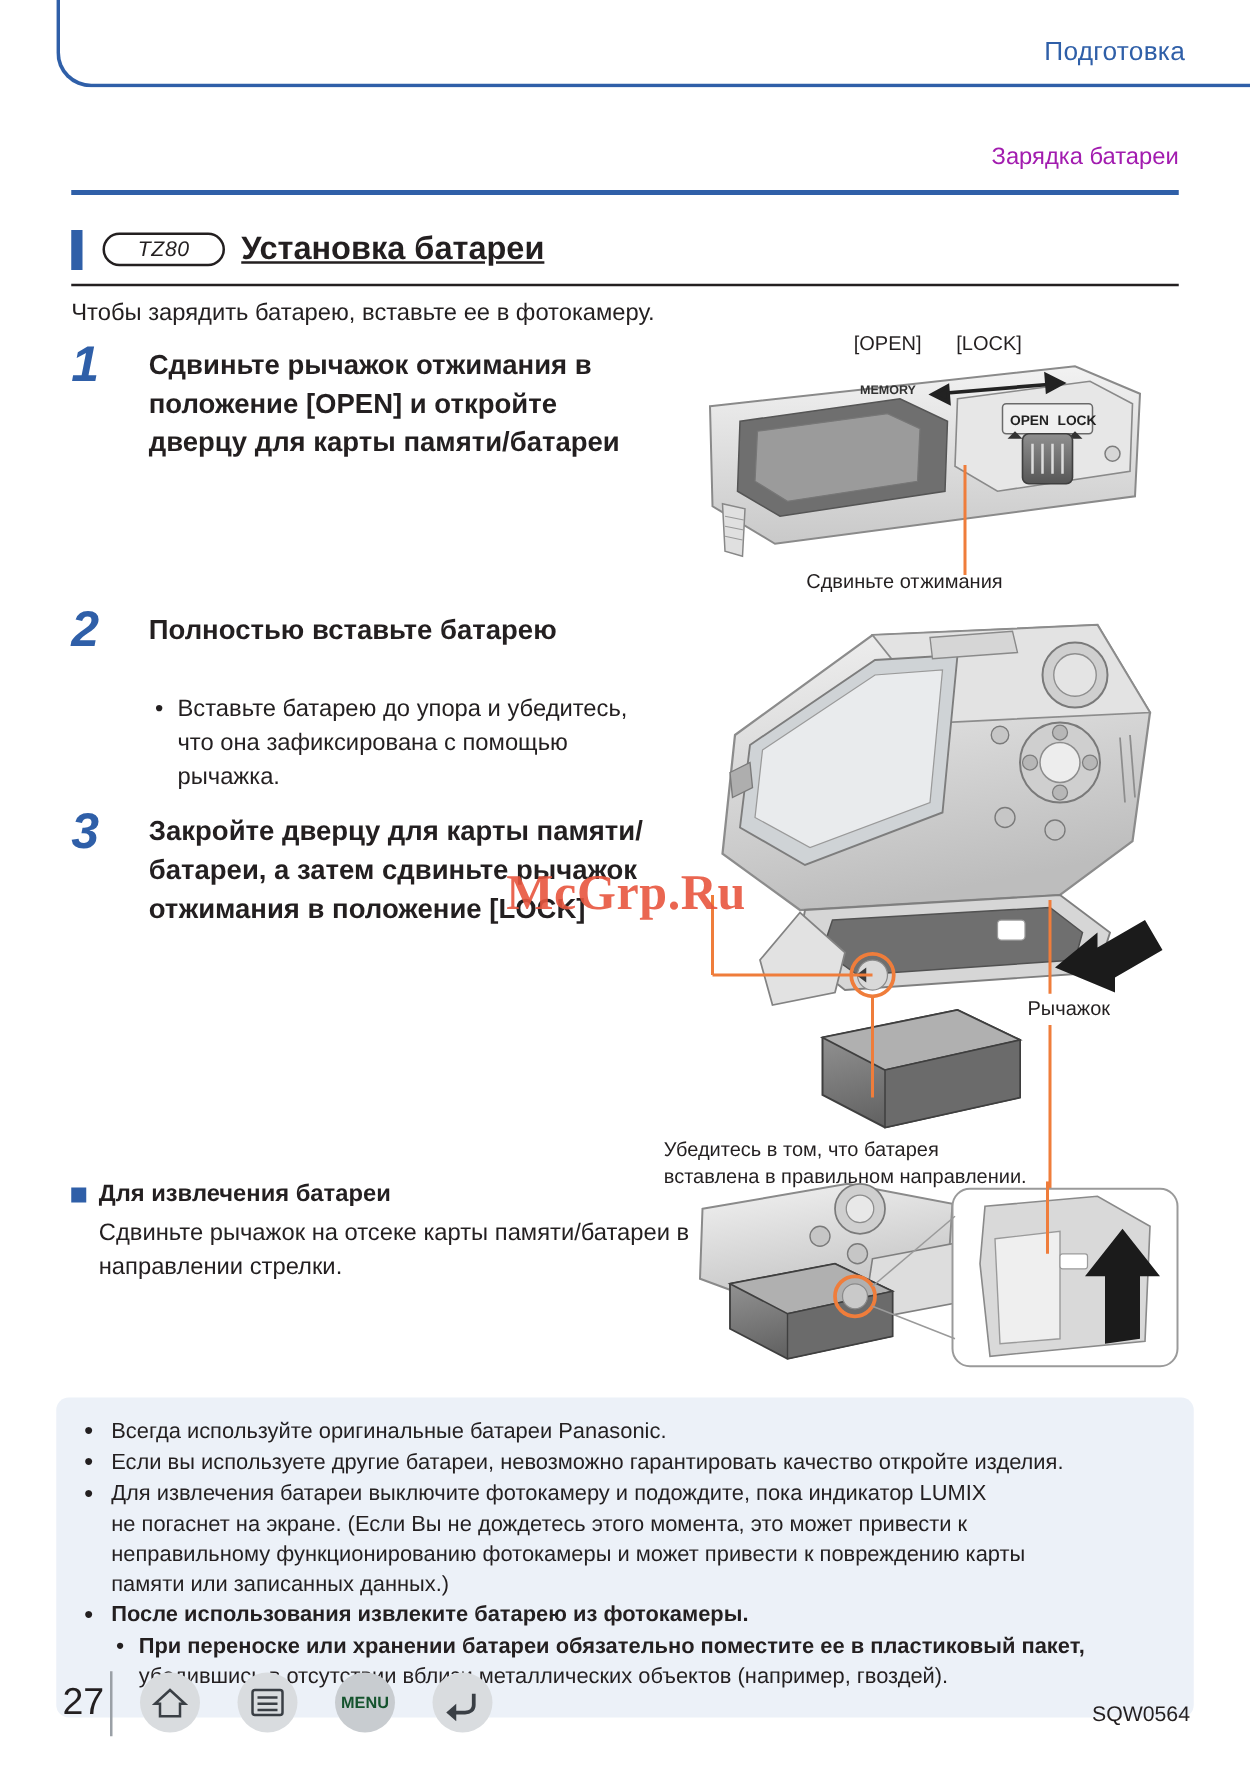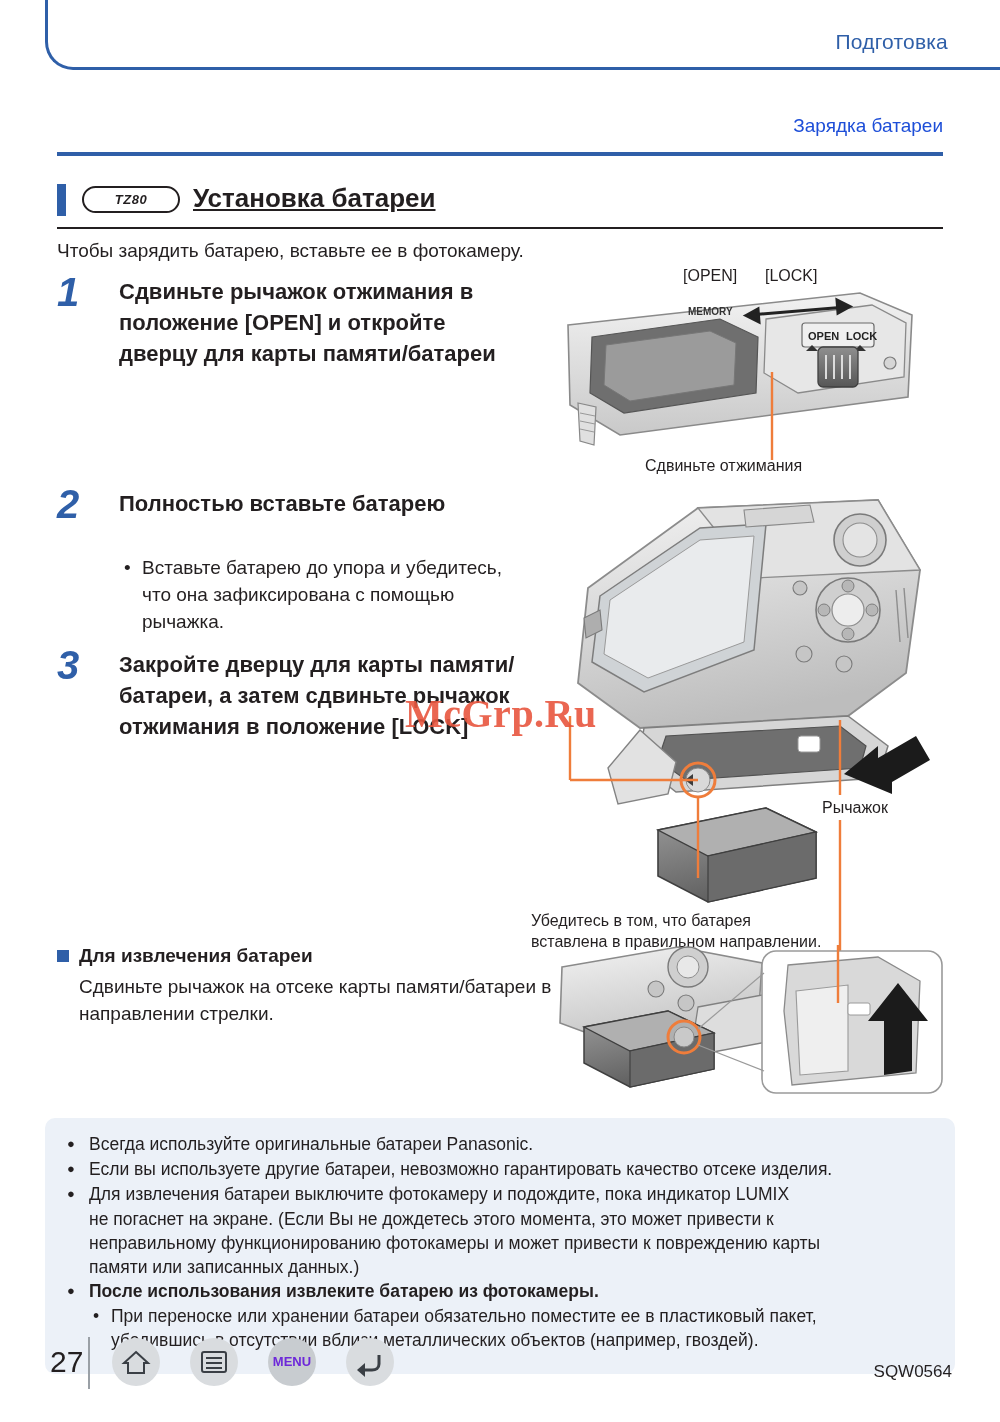--- a/index.html
+++ b/index.html
@@ -20,37 +20,37 @@
     border-left:3px solid #2f5fa8;
     border-bottom-left-radius:28px;
     box-sizing:border-box;
   }
   .header-title{
     position:absolute;right:52px;top:30px;
     font-size:21px;color:#2f5fa8;letter-spacing:.2px;margin-left:39px;
   }
   .sub-title{
     position:absolute;right:57px;top:115px;
-    font-size:19px;color:#1d4ed8;
+    font-size:19px;color:#a21caf;
   }
   .sub-rule{
     position:absolute;left:57px;top:152px;width:886px;height:4px;background:#2f5fa8;
   }
   
   .sec-head{
     position:absolute;left:57px;top:180px;width:886px;height:44px;
   }
   .sec-bar{
     position:absolute;left:0;top:4px;width:9px;height:32px;background:#2f5fa8;
   }
   .model-badge{
     position:absolute;left:25px;top:6px;
     width:98px;height:27px;border:2px solid #231f20;border-radius:14px;
     box-sizing:border-box;text-align:center;line-height:23px;
-    font-size:13px;font-weight:bold;font-style:italic;letter-spacing:.5px;
+    font-size:17px;font-weight:normal;font-style:italic;letter-spacing:.5px;
   }
   .sec-title{
     position:absolute;left:136px;top:3px;font-size:26px;font-weight:bold;text-decoration:underline;
   }
   .sec-underline{
     position:absolute;left:57px;top:227px;width:886px;height:2px;background:#231f20;
   }
   .intro{
     position:absolute;left:57px;top:240px;font-size:19px;
   }
@@ -97,21 +97,21 @@
   }
   .notes-inner{
     position:absolute;left:22px;top:14px;width:880px;
     font-size:17.5px;line-height:24px;
   }
   .note-li{position:relative;padding-left:22px;margin-bottom:1px;}
   .note-li:before{
     content:"●";position:absolute;left:0;top:0;font-size:13px;line-height:24px;
   }
   .note-li.bold{font-weight:bold;}
-  .note-sub{position:relative;padding-left:44px;}
+  .note-sub{position:relative;padding-left:44px;font-weight:bold;}
   .note-sub:before{
     content:"•";position:absolute;left:26px;top:0;
   }
   .note-cont{padding-left:22px;}
   
   .page-num{
     position:absolute;left:50px;top:1345px;font-size:30px;color:#231f20;
   }
   .foot-sep{
     position:absolute;left:88px;top:1337px;width:2px;height:52px;background:#9aa0a6;
@@ -120,21 +120,21 @@
     position:absolute;top:1338px;width:48px;height:48px;border-radius:50%;
     background:#d9dcdf;
   }
   .fbtn.b1{left:112px;}
   .fbtn.b2{left:190px;}
   .fbtn.b3{left:268px;background:#c8ccd0;}
   .fbtn.b4{left:346px;}
   .fbtn svg{position:absolute;left:9px;top:9px;}
   .menu-txt{
     position:absolute;left:0;top:0;width:48px;height:48px;line-height:48px;
-    text-align:center;font-size:13px;font-weight:bold;color:#6d28d9;
+    text-align:center;font-size:13px;font-weight:bold;color:#14532d;
   }
   .code{
     position:absolute;right:48px;top:1362px;font-size:17px;color:#231f20;
   }
   
   .wm{
     position:absolute;left:405px;top:690px;
     font-size:40px;font-weight:bold;color:#e8563f;opacity:.9;
     font-family:"Liberation Serif", serif;
     letter-spacing:.5px;
@@ -375,21 +375,21 @@
 
     <line x1="290" y1="0" x2="290" y2="58" stroke="#ef7d3b" stroke-width="2.4"></line>
   </svg>
 </div>
 
 <div class="wm">McGrp.Ru</div>
 
 <div class="notes-box">
   <div class="notes-inner">
     <div class="note-li">Всегда используйте оригинальные батареи Panasonic.</div>
-    <div class="note-li">Если вы используете другие батареи, невозможно гарантировать качество отсеке изделия.</div>
+    <div class="note-li">Если вы используете другие батареи, невозможно гарантировать качество откройте изделия.</div>
     <div class="note-li">Для извлечения батареи выключите фотокамеру и подождите, пока индикатор LUMIX</div>
     <div class="note-cont">не погаснет на экране. (Если Вы не дождетесь этого момента, это может привести к</div>
     <div class="note-cont">неправильному функционированию фотокамеры и может привести к повреждению карты</div>
     <div class="note-cont">памяти или записанных данных.)</div>
     <div class="note-li bold">После использования извлеките батарею из фотокамеры.</div>
     <div class="note-sub">При переноске или хранении батареи обязательно поместите ее в пластиковый пакет,</div>
     <div class="note-cont" style="padding-left:44px;">убедившись в отсутствии вблизи металлических объектов (например, гвоздей).</div>
   </div>
 </div>
 

